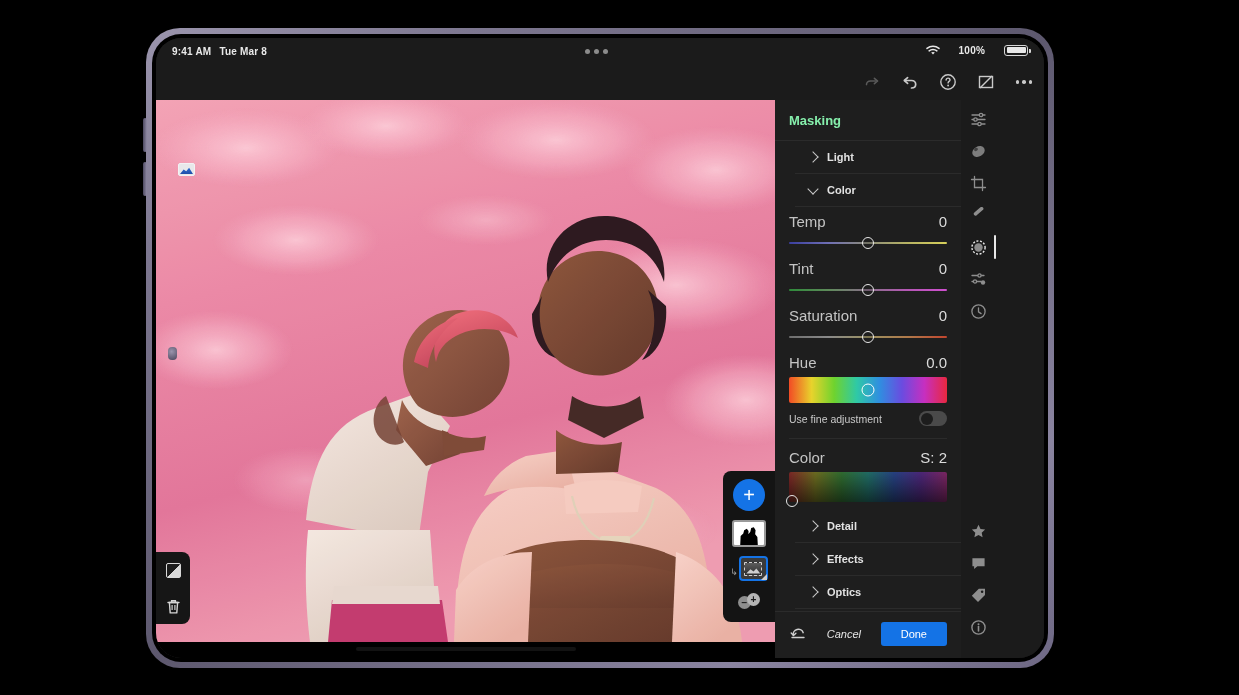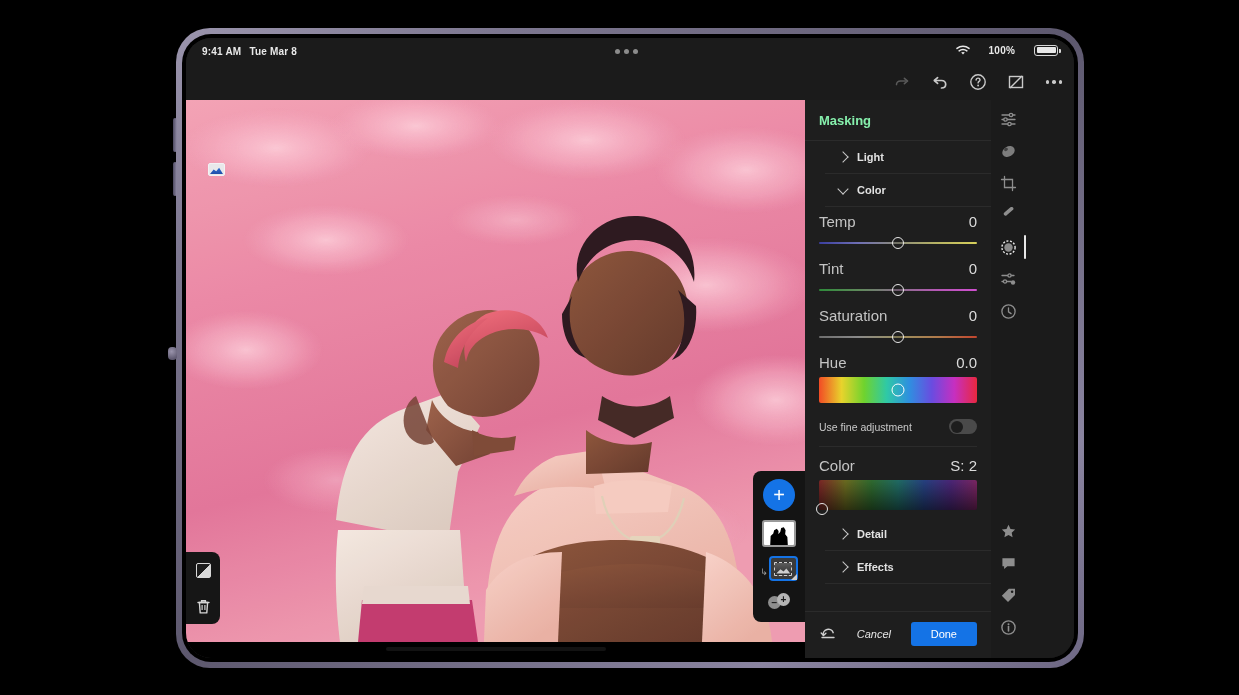--- a/index.html
+++ b/index.html
@@ -8,21 +8,21 @@
     background: #000;
     font-family: "Liberation Sans", sans-serif;
     overflow: hidden;
   }
 
   
   #stage { position: relative; width: 1239px; height: 695px; background:#000; }
 
   .tablet-frame {
     position: absolute;
-    left: 176px; top: 28px;
+    left: 146px; top: 28px;
     width: 908px; height: 640px;
     border-radius: 34px;
     background: linear-gradient(145deg,#9b95ad 0%, #7d7790 18%, #5d586e 50%, #8a84a0 82%, #6e6884 100%);
     padding: 6px;
   }
   .tablet-inner {
     width: 100%; height: 100%;
     border-radius: 29px;
     background: #000;
     padding: 4px;
@@ -225,21 +225,21 @@
   .track .bar { position:absolute; top:6px; left:0; right:0; height:2px; border-radius:2px; }
   .track .knob {
     position:absolute; top:1px; width:12px; height:12px; border-radius:50%;
     border:1.6px solid #e8e8e8; background: rgba(30,30,30,.25);
     transform: translateX(-50%);
   }
   .bar-temp { background: linear-gradient(90deg,#3b3fa0,#6f6fb4,#8d8d7a,#b7b363,#d6cf5a); }
   .bar-tint { background: linear-gradient(90deg,#2e8a3a,#5e8a5a,#8a6f8a,#b557b5,#cf4fcf); }
   .bar-sat  { background: linear-gradient(90deg,#6e6e6e,#8a8a8a,#9a9060,#b07a4a,#c2452e); }
 
-  .hue-row { margin-bottom: 12px; }
+  .hue-row { margin-bottom: 4px; }
   .hue-bar {
     position: relative; height: 26px; border-radius: 2px;
     background: linear-gradient(90deg,#f24b25,#e8d32c,#6fd32e,#2fc9a6,#2f8fe0,#6a4ce0,#c62fc0,#e8283f);
   }
   .hue-bar .knob {
     position:absolute; top:50%; width:13px; height:13px; border-radius:50%;
     border:1.8px solid #fff; background: transparent;
     transform: translate(-50%,-50%);
   }
 
@@ -584,20 +584,24 @@
             </div>
 
             <div class="section-head">
               <span class="chev right"></span>
               <span>Detail</span>
             </div>
             <div class="section-head">
               <span class="chev right"></span>
               <span>Effects</span>
             </div>
+            <div class="section-head">
+              <span class="chev right"></span>
+              <span>Optics</span>
+            </div>
 
             <div class="panel-spacer"></div>
 
             <div class="footer">
               <span class="undo-ico">
                 <svg width="18" height="14" viewBox="0 0 18 14" fill="none">
                   <path d="M3 10.5h12" stroke="currentColor" stroke-width="1.4" stroke-linecap="round"></path>
                   <path d="M4.4 8.4c-.8-2.6.7-5.2 3.6-5.9 2.9-.7 5.5.8 6.2 3.2" stroke="currentColor" stroke-width="1.4" stroke-linecap="round"></path>
                   <path d="M2.2 6.1l2.3 2.4 2.4-2.2" stroke="currentColor" stroke-width="1.4" stroke-linecap="round" stroke-linejoin="round"></path>
                 </svg>

